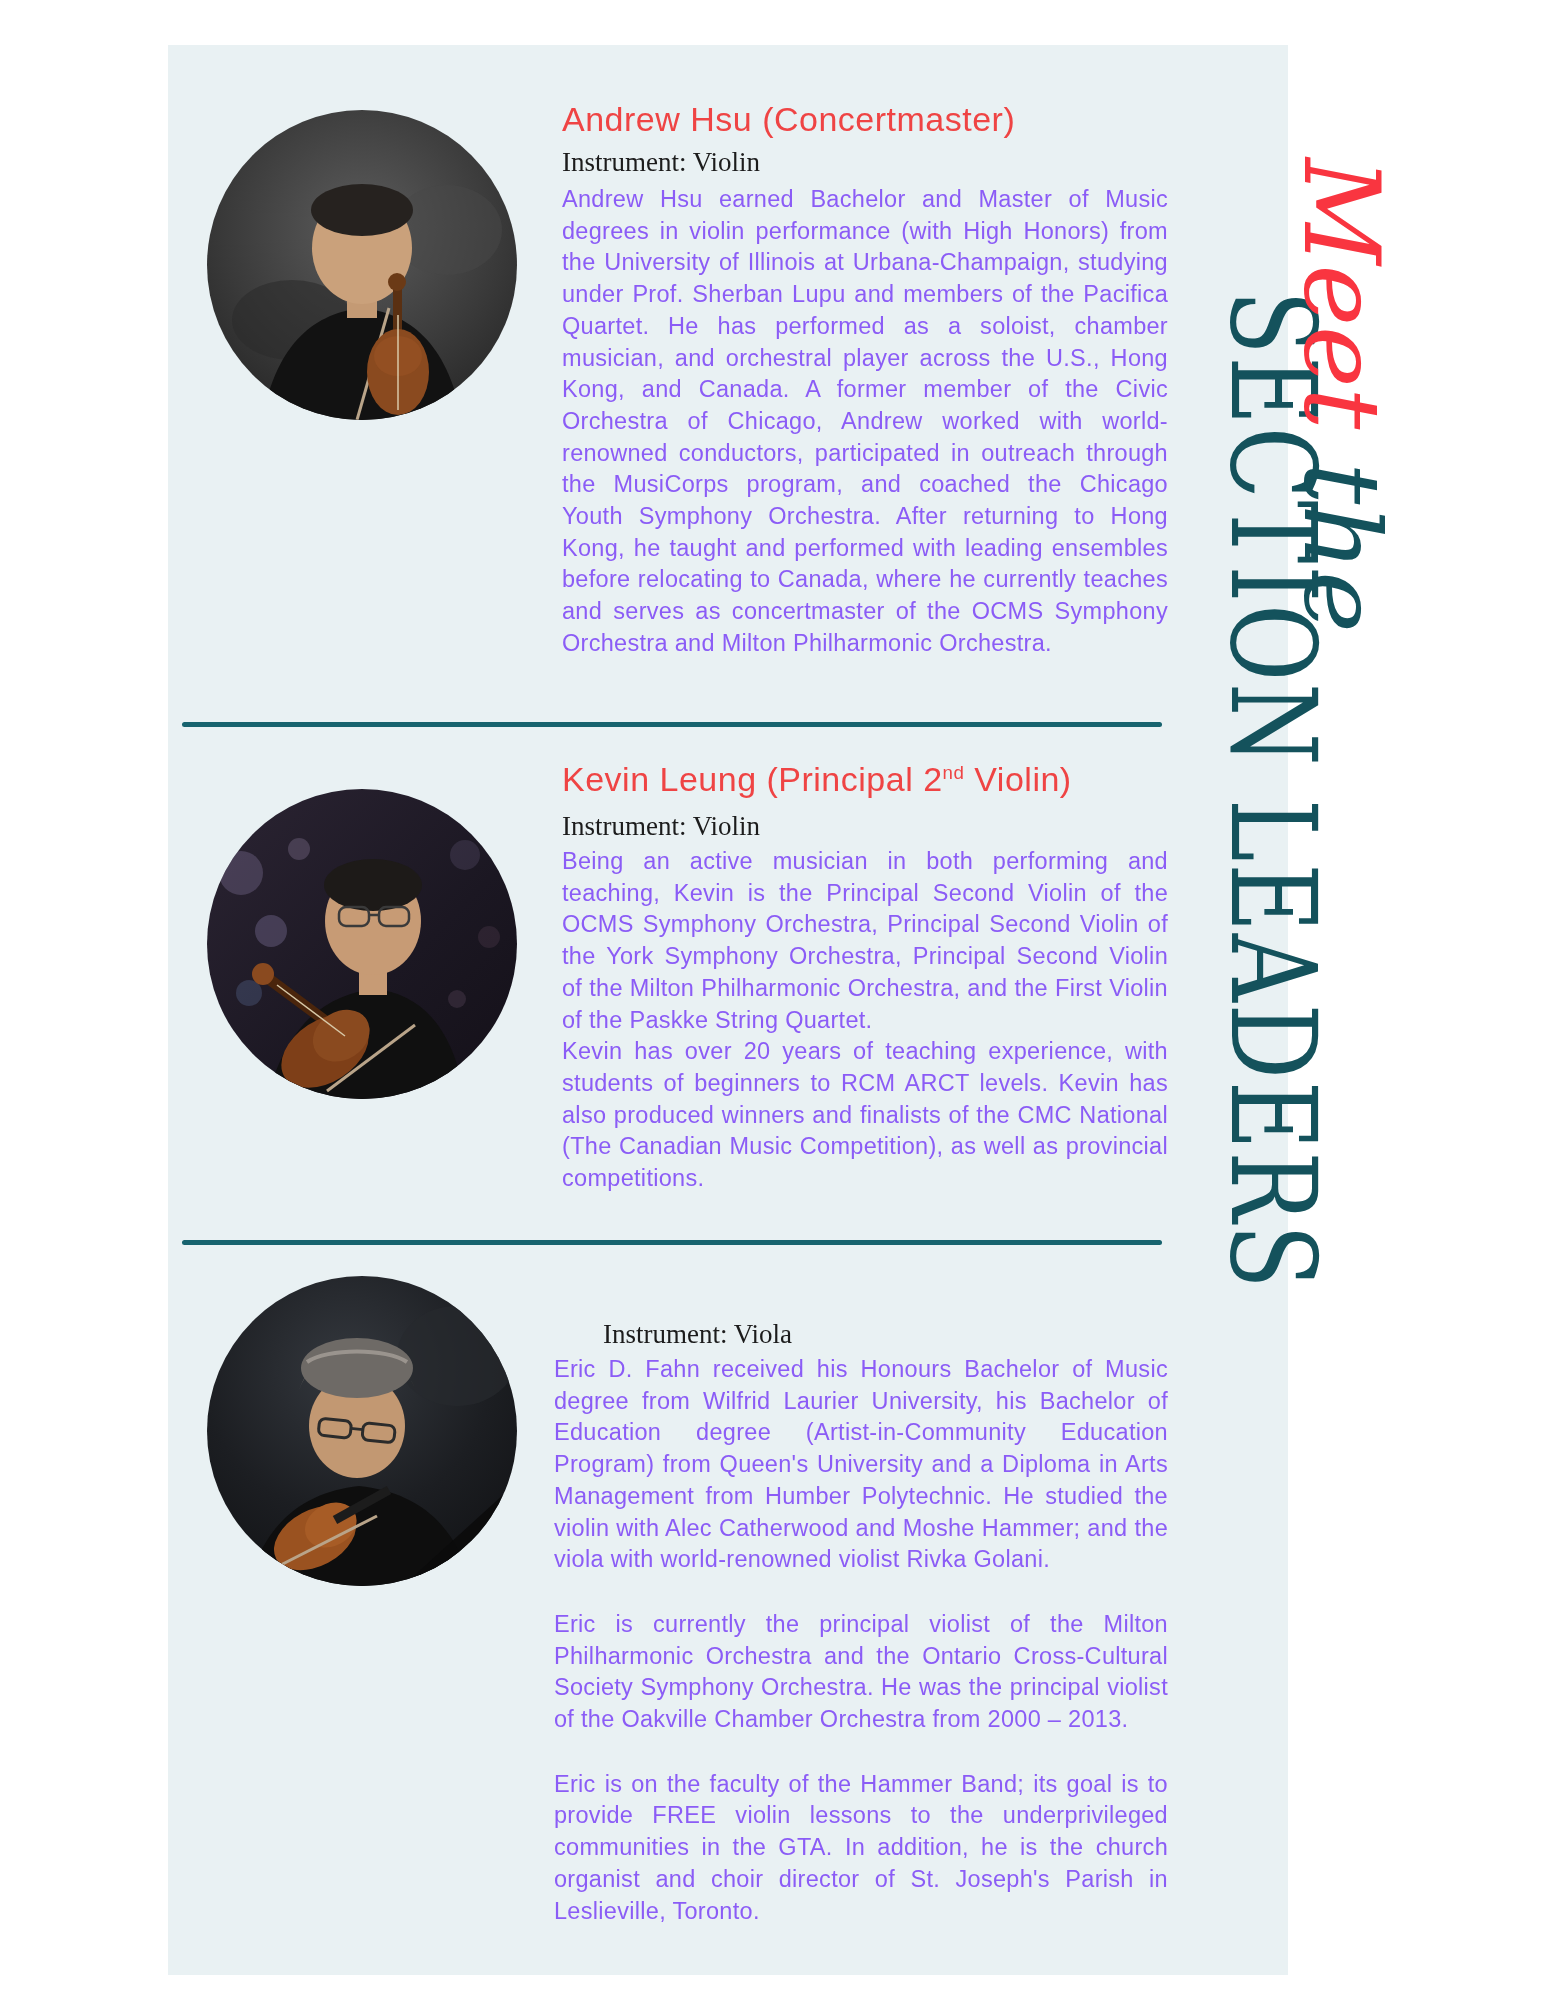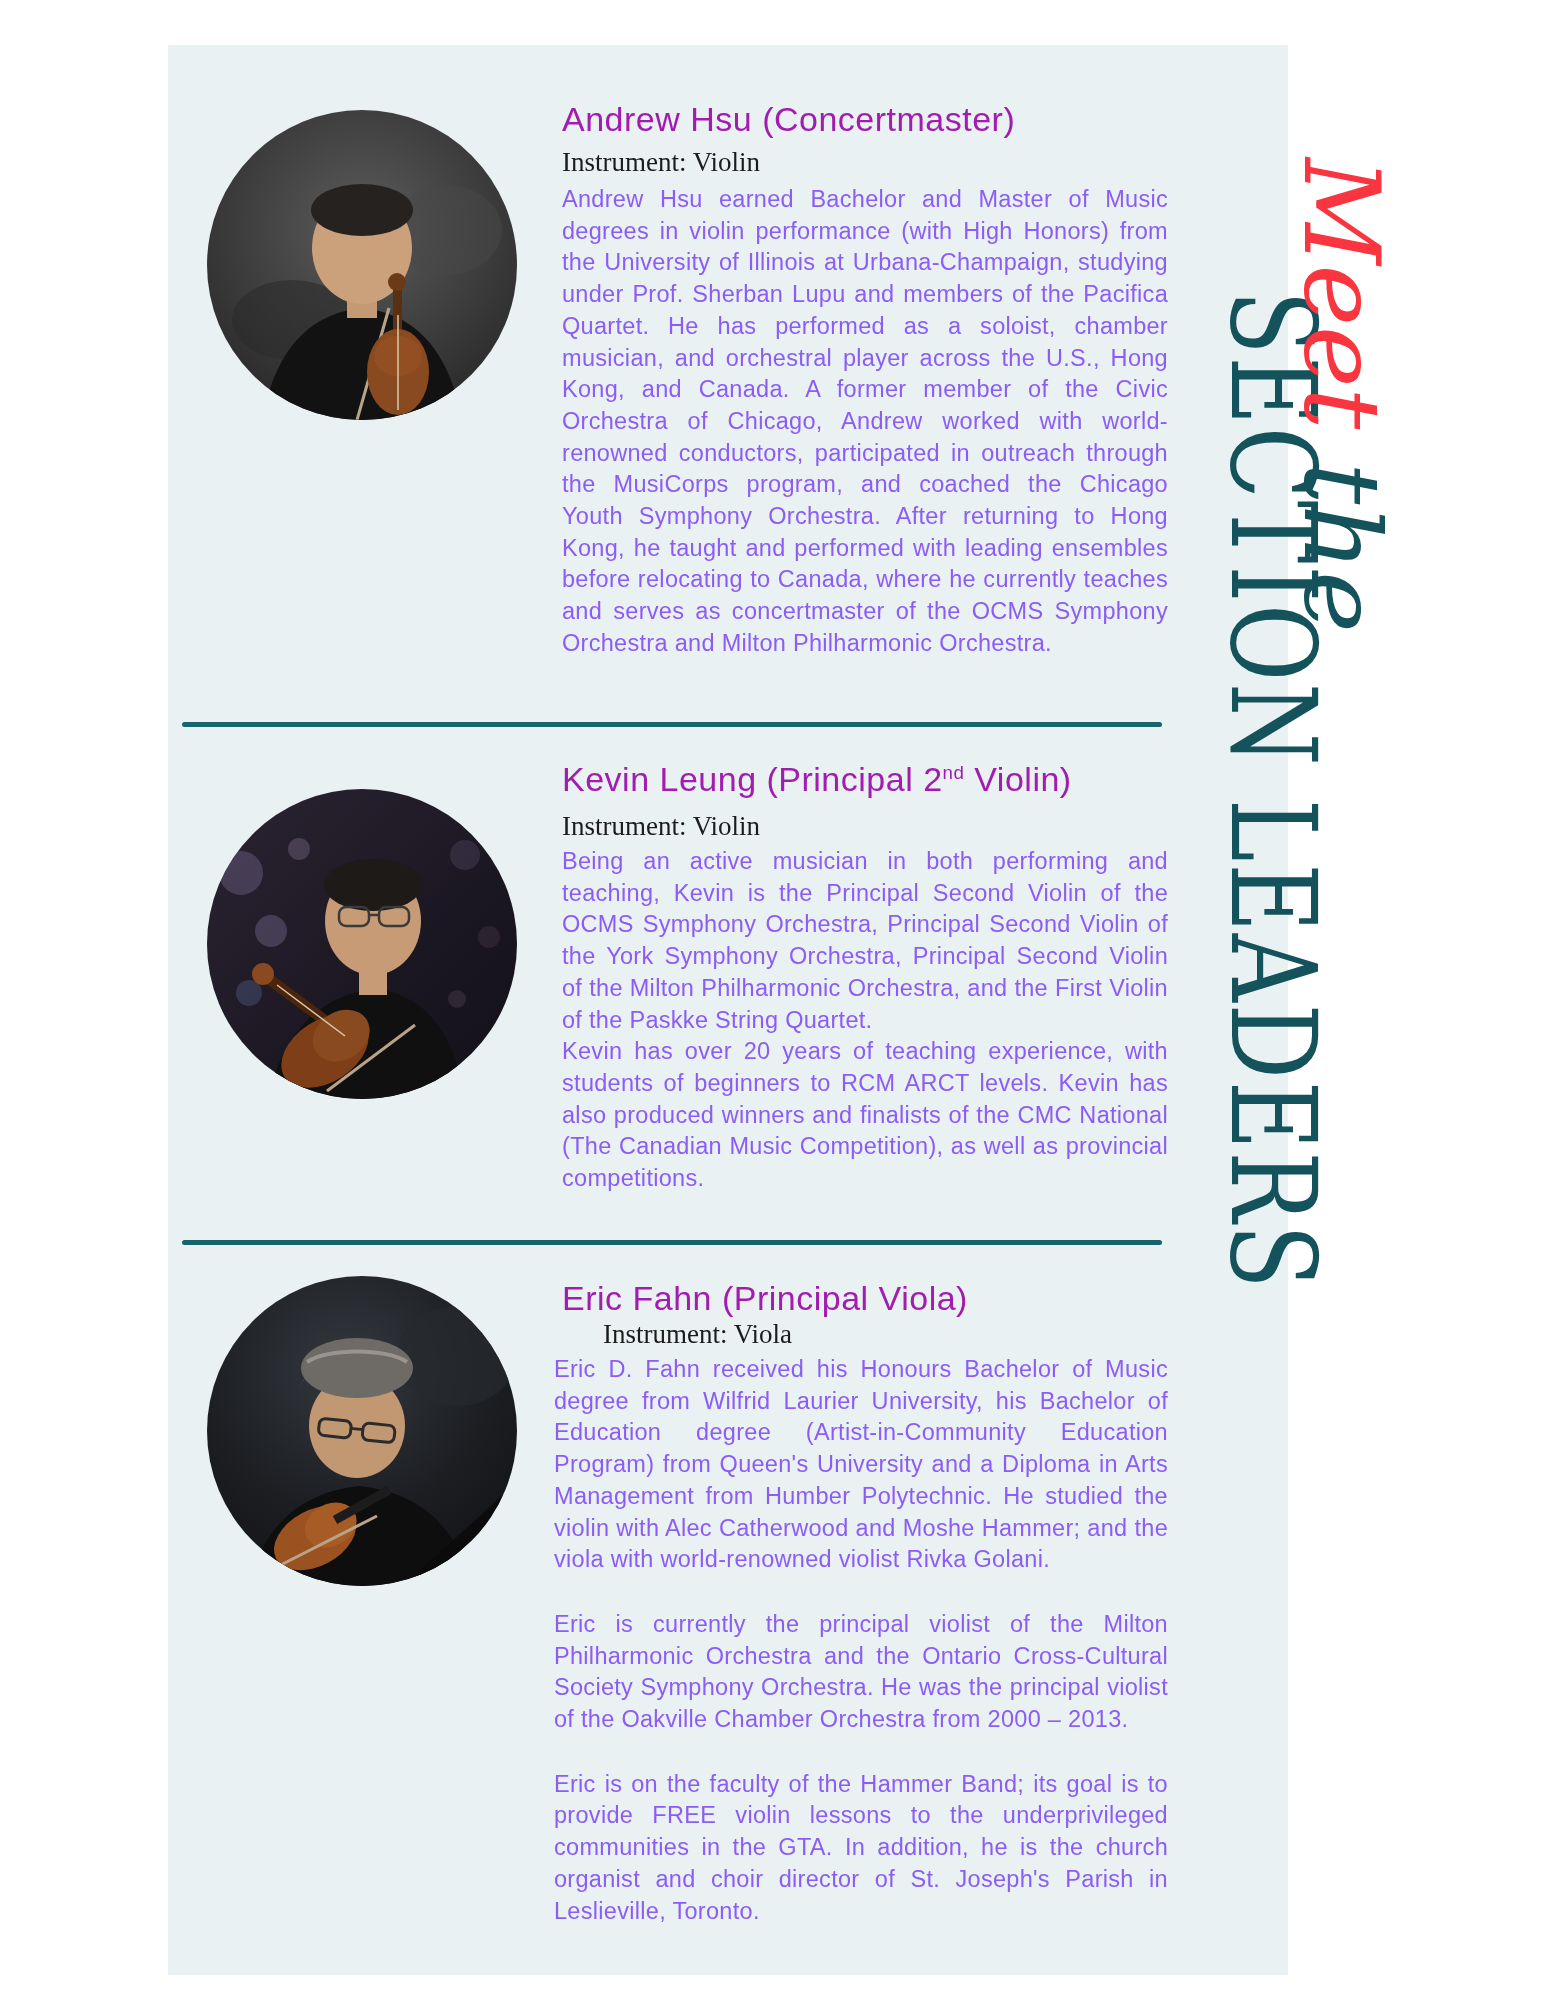--- a/index.html
+++ b/index.html
@@ -16,21 +16,21 @@
     position:absolute;left:207px;width:310px;height:310px;border-radius:50%;
     overflow:hidden;
   }
   .photo svg{display:block;width:310px;height:310px;}
   .photo.s1{top:110px;}
   .photo.s2{top:789px;}
   .photo.s3{top:1276px;}
   
   .name{
     position:absolute;left:562px;width:620px;margin:0;
-    font-size:34px;font-weight:400;letter-spacing:0.5px;color:#a21caf;
+    font-size:34px;font-weight:400;letter-spacing:0.5px;color:#ef4444;
     font-family:"Liberation Sans",sans-serif;
   }
   .name sup{font-size:0.55em;vertical-align:super;line-height:0;}
   .name.s1{top:100px;}
   .name.s2{top:760px;}
   .name.s3{top:1279px;}
   .instr{
     position:absolute;left:562px;width:620px;
     font-family:"Liberation Serif",serif;font-weight:400;
     font-size:27px;color:#1c1c1c;
@@ -176,21 +176,20 @@
       </g>
       <g transform="rotate(-28 108 262)">
         <ellipse cx="108" cy="262" rx="44" ry="28" fill="#9a5220"></ellipse>
         <ellipse cx="128" cy="258" rx="27" ry="21" fill="#a75c26"></ellipse>
       </g>
       <line x1="128" y1="244" x2="182" y2="214" stroke="#1c1c1c" stroke-width="9"></line>
       <path d="M196,310 L310,206 L310,310 Z" fill="#0a0a0a" opacity="0.85"></path>
       <line x1="60" y1="296" x2="170" y2="240" stroke="#b9a489" stroke-width="3"></line>
     </svg>
   </div>
-  <h2 class="name s3">Eric Fahn (Principal Viola)</h2>
   <div class="instr s3">Instrument: Viola</div>
   <div class="bio s3">
     <p>Eric D. Fahn received his Honours Bachelor of Music degree from Wilfrid Laurier University, his Bachelor of Education degree (Artist-in-Community Education Program) from Queen's University and a Diploma in Arts Management from Humber Polytechnic. He studied the violin with Alec Catherwood and Moshe Hammer; and the viola with world-renowned violist Rivka Golani.</p>
     <p>Eric is currently the principal violist of the Milton Philharmonic Orchestra and the Ontario Cross-Cultural Society Symphony Orchestra. He was the principal violist of the Oakville Chamber Orchestra from 2000 – 2013.</p>
     <p>Eric is on the faculty of the Hammer Band; its goal is to provide FREE violin lessons to the underprivileged communities in the GTA. In addition, he is the church organist and choir director of St. Joseph's Parish in Leslieville, Toronto.</p>
   </div>
 
   <div class="banner-script"><span class="w1">Meet</span><span>&nbsp;</span><span class="w2">the</span></div>
   <div class="banner-title">SECTION LEADERS</div>
 

